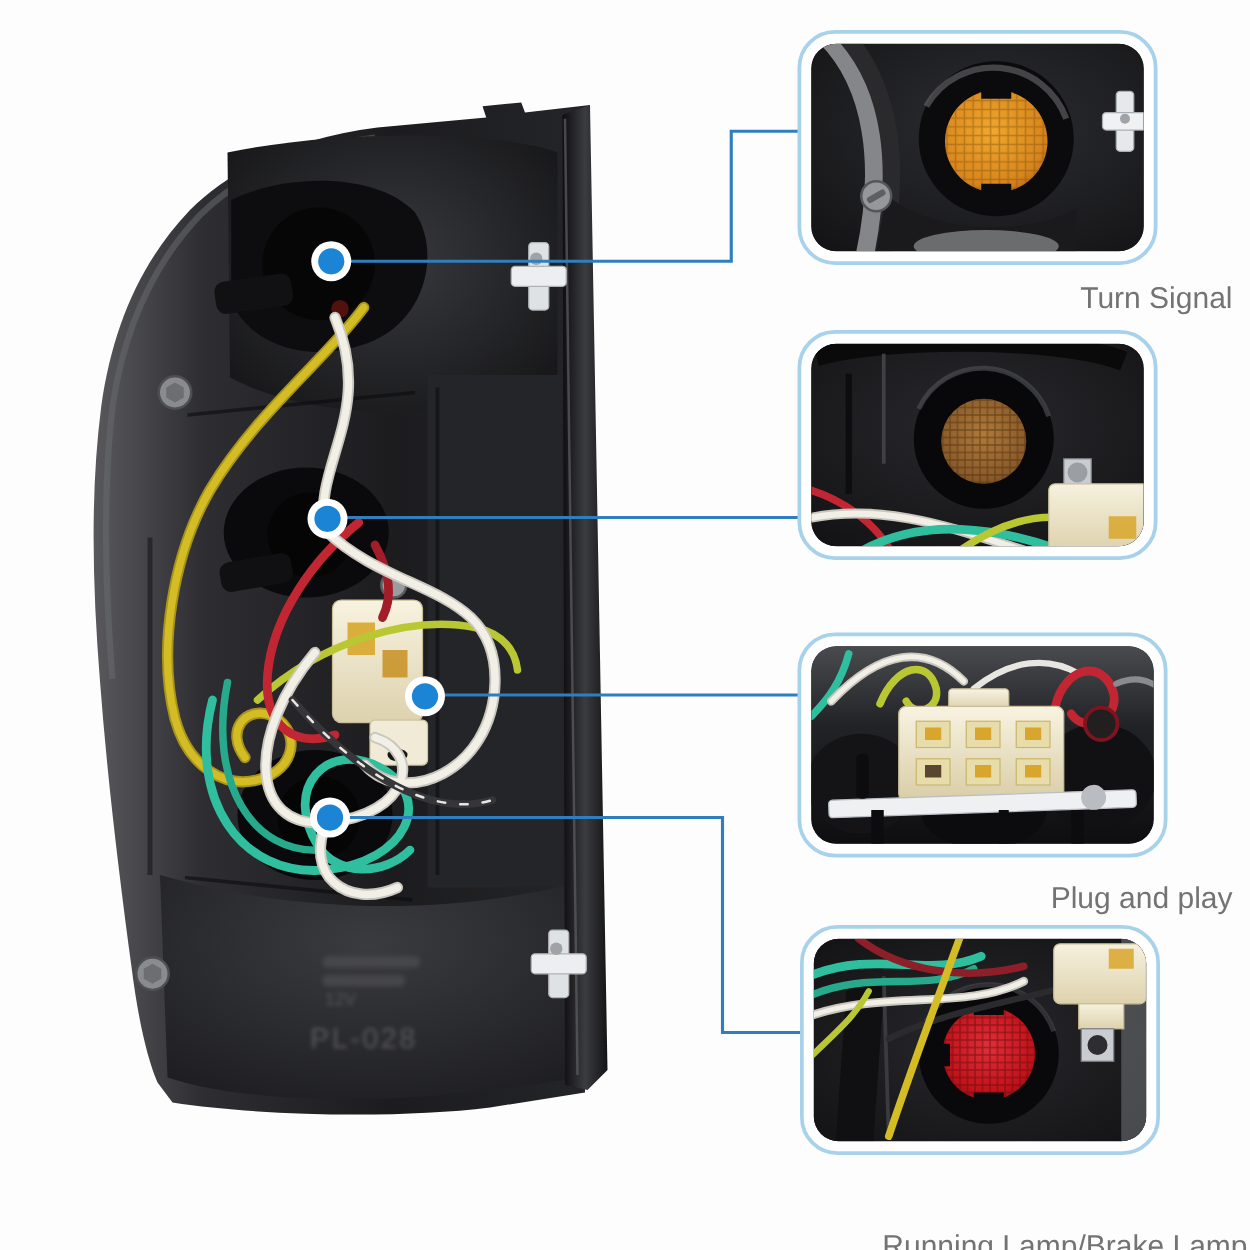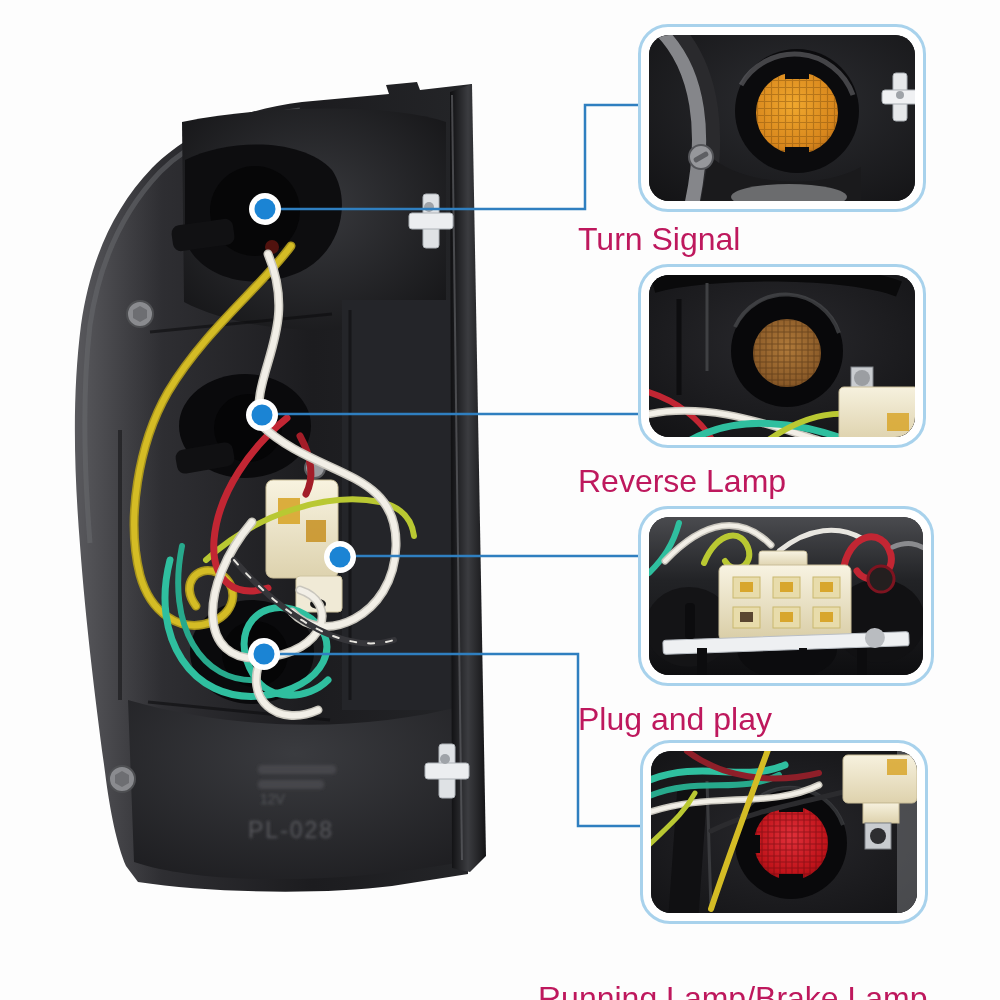--- a/index.html
+++ b/index.html
@@ -4,22 +4,22 @@
 <style>
   html,body{margin:0;padding:0;background:#ffffff;}
   .stage{position:relative;width:1000px;height:1000px;background:#fdfdfd;overflow:hidden;
          font-family:"Liberation Sans",sans-serif;}
   .main-photo{position:absolute;left:0;top:0;z-index:1;}
   .overlay{position:absolute;left:0;top:0;z-index:5;pointer-events:none;}
   .card{position:absolute;z-index:10;background:#ffffff;border:3px solid #a8d2ec;
         border-radius:30px;padding:8px;box-sizing:content-box;}
   .card-img{width:100%;height:100%;border-radius:20px;overflow:hidden;background:#1a1a1d;}
   .card-img svg{display:block;}
-  .callout-label{position:absolute;z-index:10;text-align:left;color:#be185d;
-                 font-size:32px;line-height:34px;white-space:nowrap;}
+  .callout-label{position:absolute;z-index:10;text-align:right;color:#737373;
+                 font-size:24px;line-height:34px;white-space:nowrap;}
 </style>
 </head>
 <body>
 
 <div class="stage">
 
   <svg class="main-photo" width="640" height="1000" viewBox="0 0 640 1000">
     <defs>
       <linearGradient id="mBody" x1="0" y1="0" x2="1" y2="0">
         <stop offset="0" stop-color="#59595d"></stop>
@@ -273,21 +273,20 @@
         </g>
         <g>
           <rect x="202" y="92" width="22" height="22" fill="#c9ccd0" stroke="#7d8085"></rect>
           <circle cx="213" cy="103" r="8" fill="#9b9ea2" stroke="#5f6periodo266" stroke-width="0"></circle>
           <rect x="190" y="112" width="80" height="54" rx="5" fill="url(#bCream)" stroke="#c9bd98"></rect>
           <rect x="238" y="138" width="22" height="18" fill="#d8a62c" opacity="0.85"></rect>
         </g>
       </svg>
     </div>
   </div>
-  <div class="callout-label" style="left:578px;top:464px;width:408px;">Reverse Lamp</div>
 
   <div class="card" style="left:638px;top:506px;width:274px;height:158px;">
     <div class="card-img">
       <svg width="100%" height="100%" viewBox="0 0 274 158" preserveAspectRatio="none">
         <defs>
           <linearGradient id="cBg" x1="0" y1="0" x2="0" y2="1">
             <stop offset="0" stop-color="#4a4b4f"></stop>
               <stop offset="0.4" stop-color="#222326"></stop>
             <stop offset="1" stop-color="#0e0e10"></stop>
           </linearGradient>

